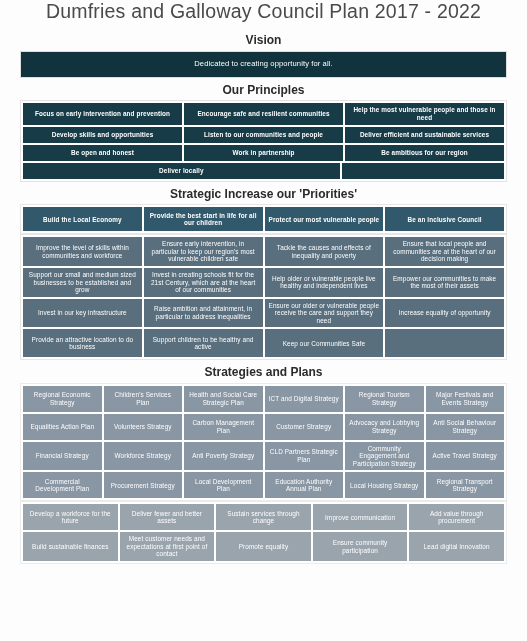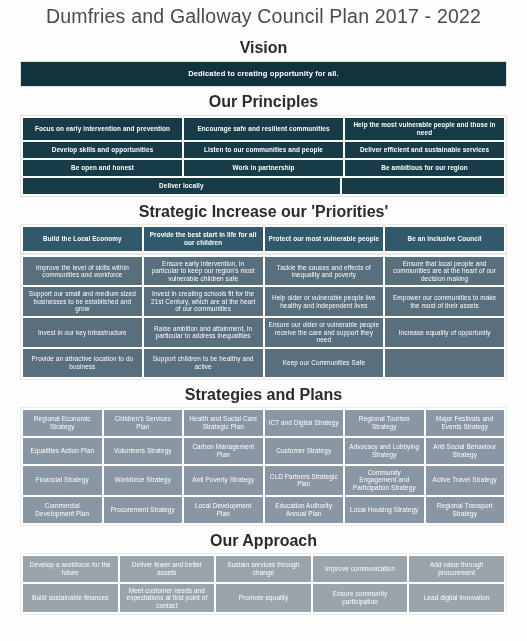--- a/index.html
+++ b/index.html
@@ -23,28 +23,27 @@
     background: #fdfdfd;
     position: relative;
   }
 
   .doc-title {
     text-align: center;
     font-size: 19.5px;
     font-weight: 400;
     color: #4a4a4a;
     letter-spacing: 0.2px;
-    padding-top: 5px;
     padding-bottom: 6px;
     line-height: 1.15;
   }
 
   .section-heading {
     text-align: center;
-    font-size: 16px;
+    font-size: 12px;
     font-weight: bold;
     color: #2b2b2b;
     margin: 5px 0 3px 0;
     line-height: 1.2;
   }
 
   
   .grid {
     display: flex;
     flex-direction: column;
@@ -74,21 +73,21 @@
   .vision-box {
     background: #10333d;
     border: 1px solid #dedede;
     padding: 6px 8px 7px 8px;
     text-align: center;
     box-sizing: border-box;
   }
   .vision-line {
     color: #ffffff;
     font-size: 7.6px;
-    font-weight: bold;
+    font-weight: normal;
     line-height: 1.55;
     letter-spacing: 0.1px;
   }
 
   
   .principles {
     background: #ffffff;
     border: 1px solid #e2e2e2;
   }
   .principles .cell {
@@ -246,21 +245,20 @@
     <div class="grid-row">
       <div class="cell">Commercial Development Plan</div>
       <div class="cell">Procurement Strategy</div>
       <div class="cell">Local Development Plan</div>
       <div class="cell">Education Authority Annual Plan</div>
       <div class="cell">Local Housing Strategy</div>
       <div class="cell">Regional Transport Strategy</div>
     </div>
   </div>
 
-  <div class="section-heading">Our Approach</div>
   <div class="grid approach">
     <div class="grid-row">
       <div class="cell">Develop a workforce for the future</div>
       <div class="cell">Deliver fewer and better assets</div>
       <div class="cell">Sustain services through change</div>
       <div class="cell">Improve communication</div>
       <div class="cell">Add value through procurement</div>
     </div>
     <div class="grid-row">
       <div class="cell">Build sustainable finances</div>

